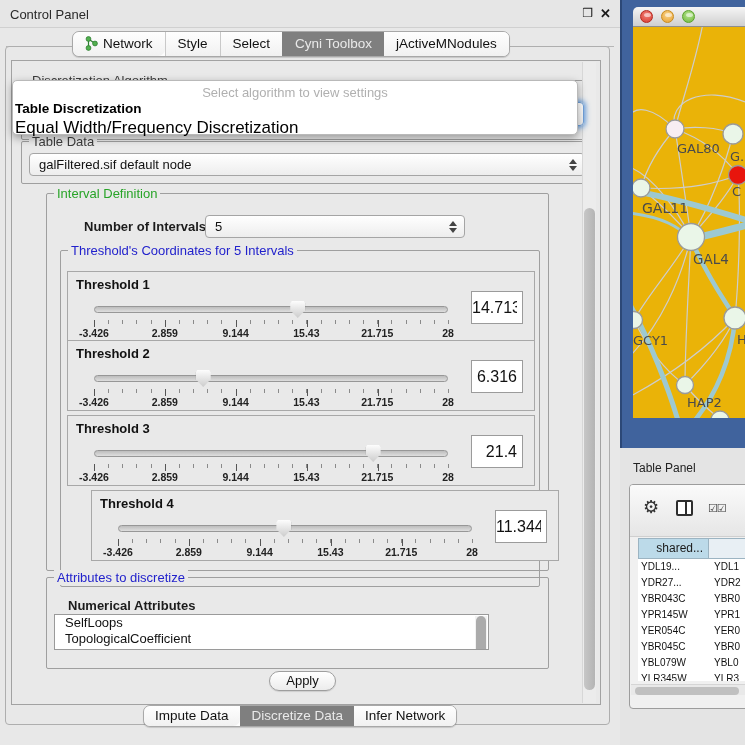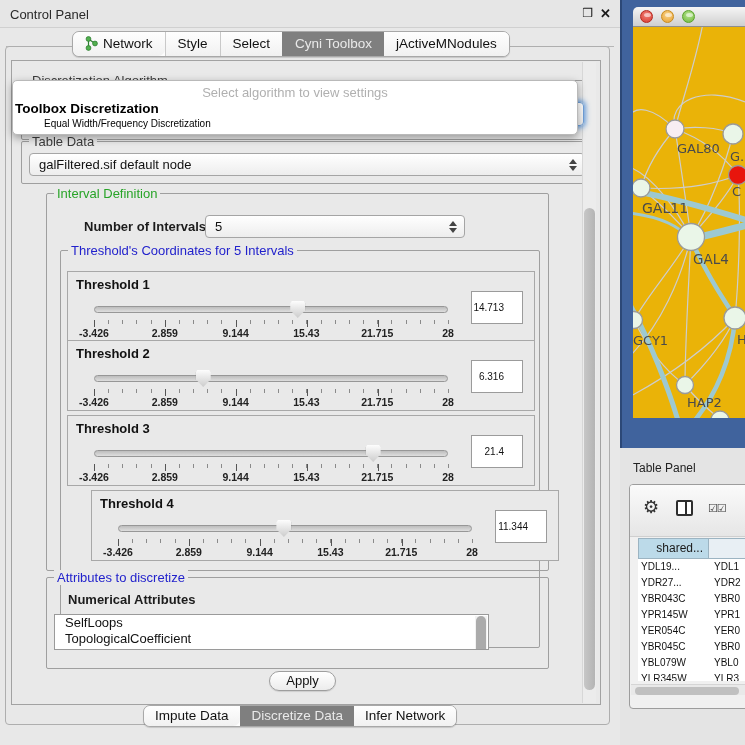--- a/index.html
+++ b/index.html
@@ -37,37 +37,37 @@
   .combo { position:absolute; background:linear-gradient(#ffffff,#ededed); border:1px solid #a5a5a5; border-radius:4px; display:flex; align-items:center; padding-left:9px; font-size:13px; color:#111; }
   .spin { position:absolute; right:7px; top:50%; transform:translateY(-50%); width:8px; height:12px; }
   .spin i { position:absolute; left:0; width:0; height:0; border-left:4px solid transparent; border-right:4px solid transparent; }
   .spin .up { top:0; border-bottom:5px solid #444; }
   .spin .dn { bottom:0; border-top:5px solid #444; }
 
   
   #algo-popup { left:12px; top:80px; width:566px; height:55px; background:#fff; border:1px solid #b9b9b9; border-radius:5px; box-shadow:0 3px 9px rgba(0,0,0,.35); z-index:30; }
   #algo-popup .hint { position:absolute; left:0; right:0; top:4px; text-align:center; color:#b0b0b0; font-size:13px; }
   #algo-popup .opt1 { position:absolute; left:2px; top:20px; font-weight:bold; font-size:13.5px; color:#000; }
-  #algo-popup .opt2 { position:absolute; left:2px; top:37px; font-size:10px; color:#000;margin-left:29px; }
+  #algo-popup .opt2 { position:absolute; left:2px; top:37px; font-size:17px; color:#000; }
 
   #algo-combo { left:27px; top:101px; width:556px; height:24px; box-shadow:0 0 5px 2px rgba(92,152,221,.85); border-color:#6f9fd8; z-index:5; }
 
   #value-input, .tvalue { text-align:right; }
 
   
   .tbox { position:absolute; left:6px; width:468px; height:71px; border:1px solid #a8a8a8; background:#e9e9e9; }
   .tlabel { position:absolute; left:8px; top:5px; font-weight:bold; font-size:13px; color:#111; }
   .slider { position:absolute; left:26px; top:28px; width:354px; height:18px; }
   .track { position:absolute; left:0; top:6px; width:100%; height:7px; border:1px solid #979797; border-radius:4px; background:linear-gradient(#bdbdbd,#dedede); }
   .thumb { position:absolute; top:1px; width:15px; height:17px; margin-left:-8px; background:linear-gradient(#fdfdfd,#cccccc); clip-path:polygon(10% 0,90% 0,100% 15%,100% 55%,50% 100%,0 55%,0 15%); filter:drop-shadow(0 0 1px #777); }
   .ticks-minor { position:absolute; left:26px; top:48px; width:355px; height:4px; background:repeating-linear-gradient(to right,#8a8a8a 0,#8a8a8a 1px,transparent 1px,transparent 14.16px); }
   .ticks-major { position:absolute; left:26px; top:48px; width:355px; height:7px; background:repeating-linear-gradient(to right,#555 0,#555 1px,transparent 1px,transparent 20%); }
   .ticklabels { position:absolute; left:26px; top:55px; width:354px; height:12px; }
   .ticklabels span { position:absolute; transform:translateX(-50%); font-size:10.5px; font-weight:bold; color:#222; white-space:nowrap; }
-  .tvalue { position:absolute; right:11px; top:19px; width:52px; height:33px; border:1px solid #9b9b9b; background:#fff; font-size:10px; font-family:"Liberation Sans",sans-serif; padding-right:18px; color:#111; }
+  .tvalue { position:absolute; right:11px; top:19px; width:52px; height:33px; border:1px solid #9b9b9b; background:#fff; font-size:16px; font-family:"Liberation Sans",sans-serif; padding-right:5px; color:#111; }
 
   
   #attr-list { position:absolute; left:7px; top:36px; width:435px; height:36px; background:#fff; border:1px solid #9a9a9a; overflow:hidden; }
   #attr-list .item { padding:0 0 0 10px; font-size:13px; line-height:15.5px; color:#111; }
   #attr-vscroll { position:absolute; right:1px; top:1px; width:12px; height:52px; background:#f2f2f2; }
   #attr-vthumb { position:absolute; left:1px; top:0; width:10px; height:52px; background:#ababab; border-radius:5px; }
 
   #apply-btn { left:269px; top:671px; width:67px; height:20px; background:linear-gradient(#ffffff,#ececec); border:1px solid #9e9e9e; border-radius:10px; font-size:13px; text-align:center; line-height:18px; color:#111; box-shadow:0 1px 1px rgba(0,0,0,.12); }
 
   #bottom-tabs { left:143px; top:705px; }
@@ -171,21 +171,21 @@
 
     <span style="position:absolute; left:37px; top:25px; font-weight:bold;">Number of Intervals</span>
     <div class="combo" style="left:158px; top:21px; width:260px; height:23px;">
       <span>5</span>
       <span class="spin">
           <i class="up"></i>
           <i class="dn"></i>
         </span>
     </div>
 
-    <div class="groupbox" style="left:13px; top:56px; width:480px; height:398px;text-decoration:underline;">
+    <div class="groupbox" style="left:13px; top:56px; width:480px; height:337px;text-decoration:underline;">
       <span class="gtitle blue">Threshold's Coordinates for 5 Intervals</span>
 
       <div class="tbox" style="top:20px;">
         <div class="tlabel">Threshold 1</div>
         <div class="slider">
           <div class="track"></div>
           <div class="thumb" style="left: 57.7%;"></div>
         </div>
         <div class="ticks-minor"></div>
         <div class="ticks-major"></div>
@@ -254,35 +254,35 @@
           <span style="left:80%">21.715</span>
           <span style="left:100%">28</span>
         </div>
         <input class="tvalue" value="11.344" style="">
       </div>
     </div>
   </div>
 
   <div class="groupbox" style="left:34px; top:516px; width:503px; height:92px;">
     <span class="gtitle blue">Attributes to discretize</span>
-    <span style="position:absolute; left:5px; top:14px; font-weight:bold;padding-left:16px;">Numerical Attributes</span>
+    <span style="position:absolute; left:5px; top:20px; font-weight:bold;padding-left:16px;">Numerical Attributes</span>
     <div id="attr-list">
       <div class="item">SelfLoops</div>
       <div class="item">TopologicalCoefficient</div>
       <div class="item">BetweennessCentrality</div>
       <div id="attr-vscroll">
           <div id="attr-vthumb"></div>
         </div>
     </div>
   </div>
 </div>
 
 <div class="abs" id="algo-popup">
   <div class="hint">Select algorithm to view settings</div>
-  <div class="opt1">Toolbox Discretization</div>
+  <div class="opt1">Table Discretization</div>
   <div class="opt2">Equal Width/Frequency Discretization</div>
 </div>
 
 <div class="abs" id="v-scrollbar">
   <div id="v-thumb"></div>
 </div>
 
 <div class="abs" id="apply-btn">Apply</div>
 
 <div class="abs tabgroup" id="bottom-tabs">

